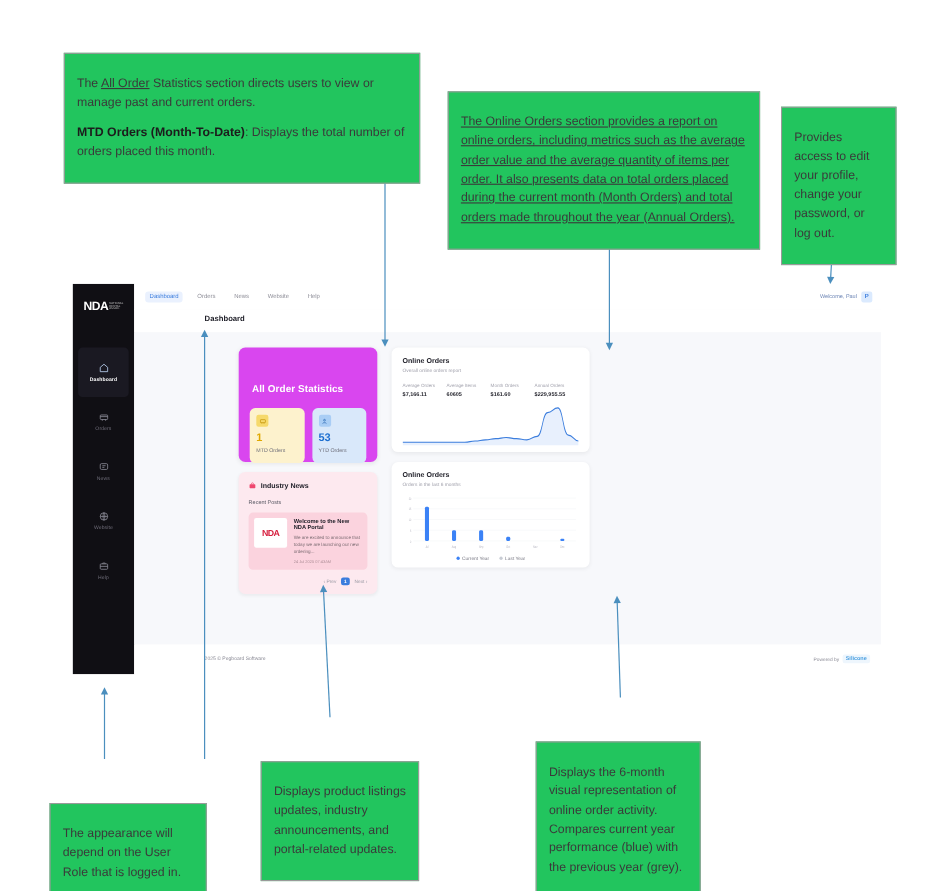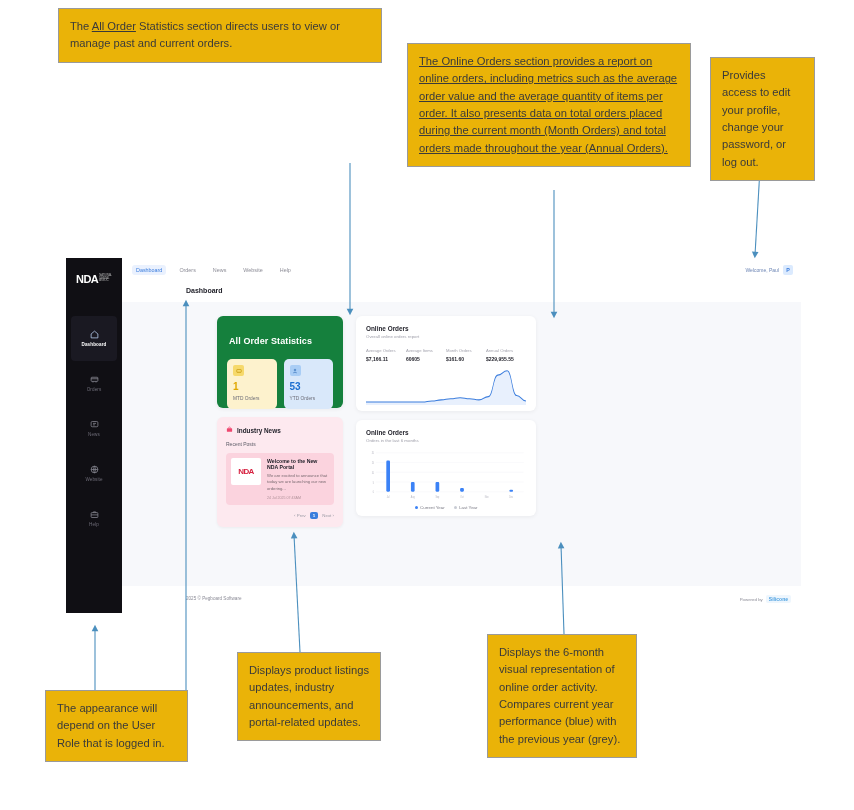--- a/index.html
+++ b/index.html
@@ -7,28 +7,29 @@
     width:854px;height:810px;
     background:#ffffff;
     font-family:"Liberation Sans", sans-serif;
     position:relative;
     overflow:hidden;
     color:#222;
   }
   
   .callout{
     position:absolute;
-    background:#eab308;
+    background:#22c55e;
     border:1px solid #9a9a9a;
     box-sizing:border-box;
     font-size:11.2px;
     line-height:1.55;
     color:#3a3a3a;
-    padding:9px 11px;
+    padding:19px 11px;
     z-index:40;
+    margin-top:40px;
   }
   .callout p{margin:0 0 10px 0;}
   .callout p:last-child{margin-bottom:0;}
   .callout b{font-weight:bold;color:#1c1c1c;}
   .callout u{text-decoration:underline;}
   svg.arrows{position:absolute;left:0;top:0;width:854px;height:810px;z-index:30;pointer-events:none;}
 
   
   #app{
     position:absolute;
@@ -88,21 +89,21 @@
 
   
   #content{
     position:absolute;left:56px;top:44px;right:0;bottom:27px;background:#f7f8fb;
   }
   .col-left{position:absolute;left:95px;top:14px;width:126px;}
   .col-right{position:absolute;left:234px;top:14px;width:180px;}
 
   
   .aos{
-    background:#15803d;border-radius:6px;padding:12px 10px 0 10px;
+    background:#d946ef;border-radius:6px;padding:24px 10px 0 10px;
     box-shadow:0 1px 4px rgba(0,0,0,.07);
   }
   .aos h2{margin:8px 0 12px 2px;font-size:9px;color:#ffffff;font-weight:bold;letter-spacing:.1px;}
   .tiles{display:flex;gap:7px;position:relative;top:1px;}
   .tile{flex:1;border-radius:5px;padding:6px 6px 8px 6px;box-sizing:border-box;min-height:46px;}
   .tile.mtd{background:#fdf2cd;}
   .tile.ytd{background:#d9e8fa;}
   .tile .ic{width:11px;height:11px;border-radius:2px;display:flex;align-items:center;justify-content:center;margin-bottom:6px;}
   .tile.mtd .ic{background:#f6d96b;color:#c19000;}
   .tile.ytd .ic{background:#a9cdf5;color:#1f5fad;}
@@ -184,20 +185,21 @@
 
   <path d="M186,690 L186,303" stroke="#4b8fbe" stroke-width="1.1" fill="none" marker-end="url(#ah)"></path>
 
   <path d="M300,652 L294,535" stroke="#4b8fbe" stroke-width="1.1" fill="none" marker-end="url(#ah)"></path>
 
   <path d="M564,634 L561,545" stroke="#4b8fbe" stroke-width="1.1" fill="none" marker-end="url(#ah)"></path>
 </svg>
 
 <div class="callout" style="left:58px;top:8px;width:324px;">
   <p><span>The </span><u>All Order</u><span> Statistics section directs users to view or manage past and current orders.</span></p>
+  <p><b>MTD Orders (Month-To-Date)</b><span>: Displays the total number of orders placed this month.</span></p>
 </div>
 
 <div class="callout" style="left:407px;top:43px;width:284px;text-decoration:underline;">
   <p>The Online Orders section provides a report on online orders, including metrics such as the average order value and the average quantity of items per order. It also presents data on total orders placed during the current month (Month Orders) and total orders made throughout the year (Annual Orders).</p>
 </div>
 
 <div class="callout" style="left:710px;top:57px;width:105px;">
   <p>Provides access to edit your profile, change your password, or log out.</p>
 </div>
 

